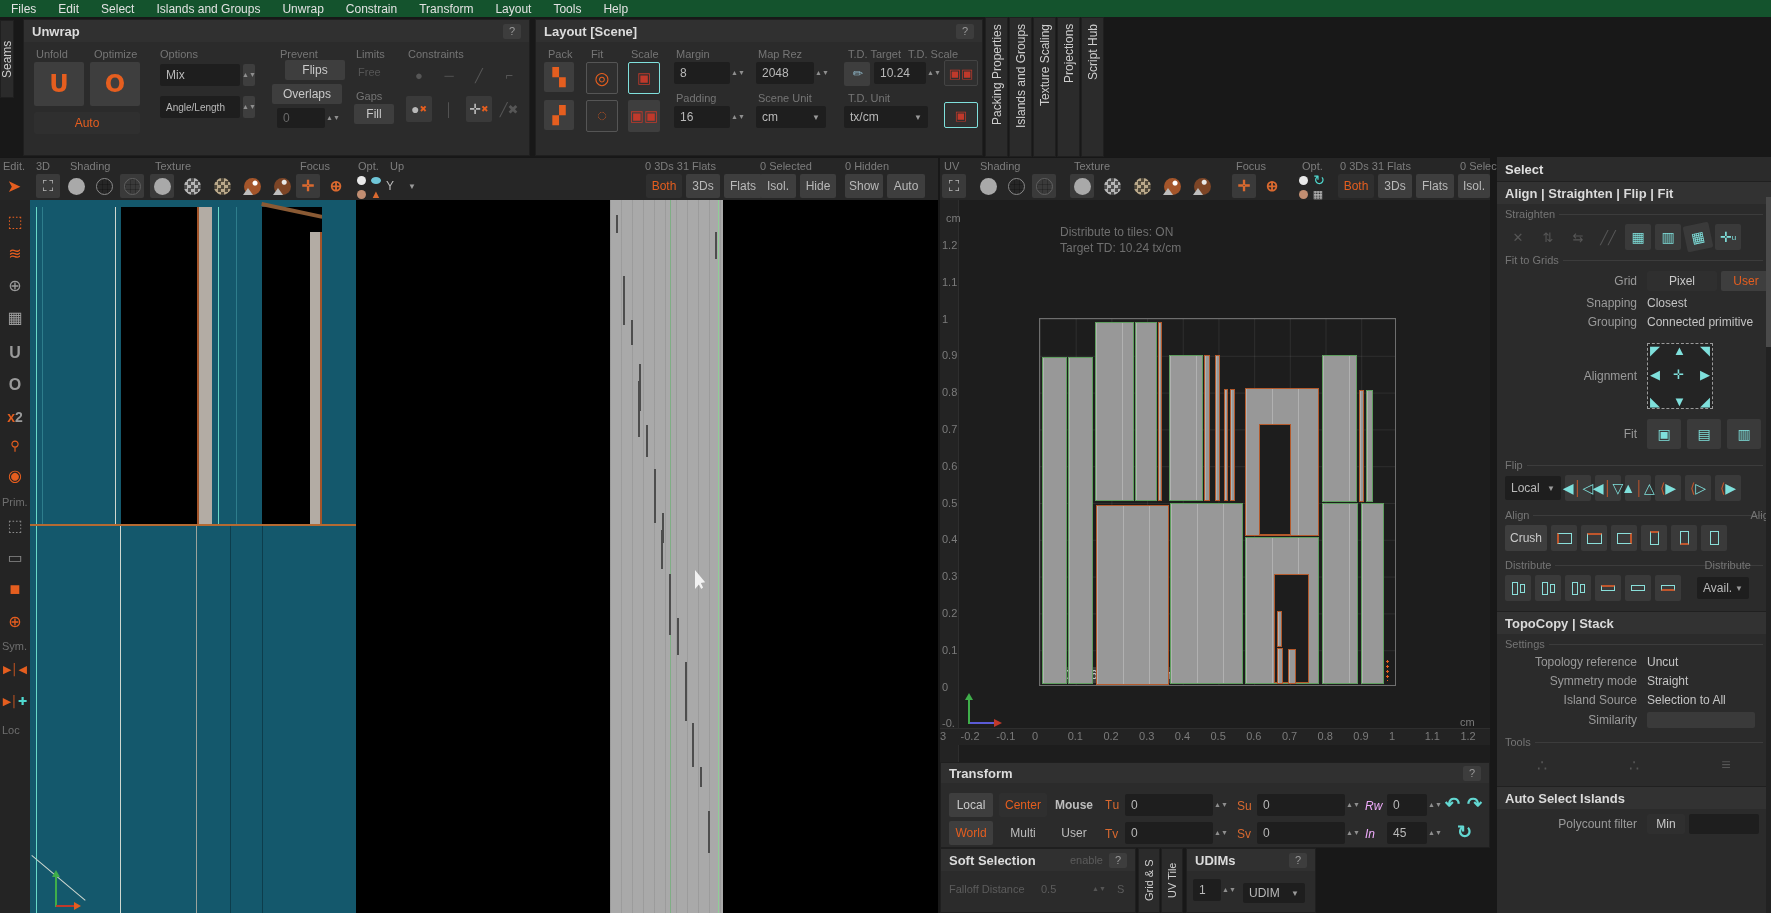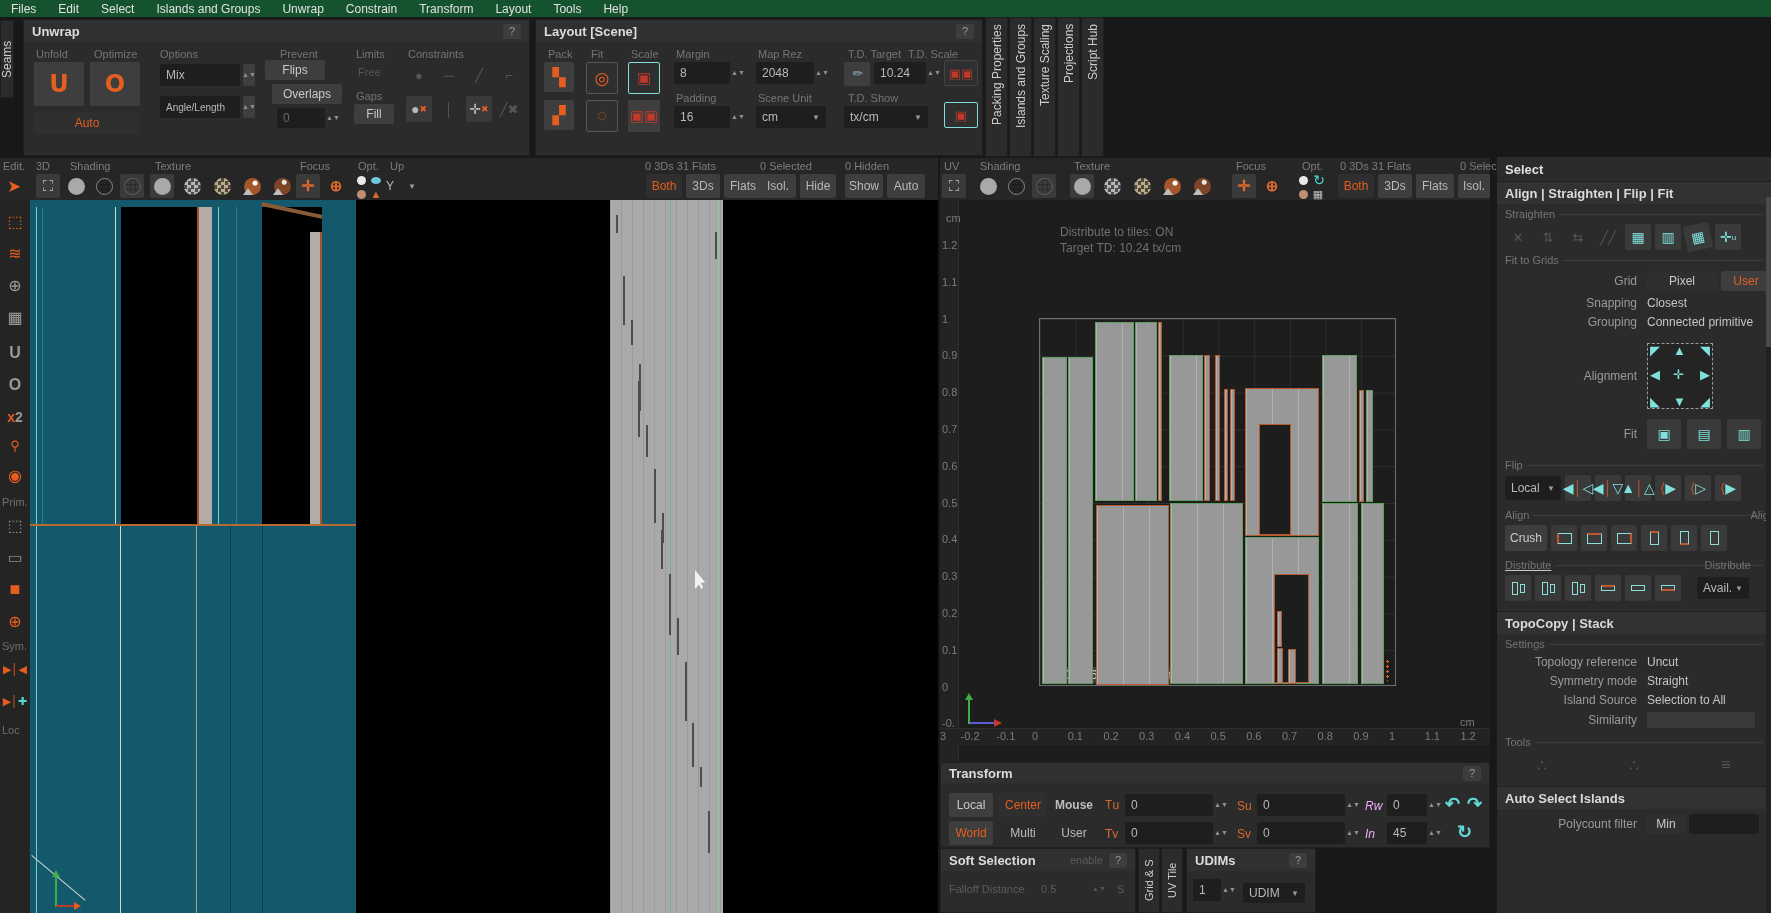--- a/index.html
+++ b/index.html
@@ -138,21 +138,21 @@
     <div class="abs field" style="left:136px;top:44px;width:80px;height:22px;">
         <span>Mix</span>
       </div>
     <div class="abs stepper btn" style="left:219px;top:44px;height:22px;">▲▼</div>
     <div class="abs field" style="left:136px;top:76px;width:80px;height:22px;font-size:10px;">
         <span>Angle/Length</span>
       </div>
     <div class="abs stepper btn" style="left:219px;top:76px;height:22px;">▲▼</div>
 
     <span class="abs glabel" style="left:256px;top:28px;">Prevent</span>
-    <div class="abs btn" style="left:241px;top:40px;width:60px;height:20px;">Flips</div>
+    <div class="abs btn" style="left:261px;top:40px;width:60px;height:20px;">Flips</div>
     <div class="abs btn" style="left:248px;top:64px;width:70px;height:20px;">Overlaps</div>
     <div class="abs field" style="left:253px;top:88px;width:48px;height:20px;color:#6a6a6a;">0</div>
     <div class="abs stepper" style="left:303px;top:88px;height:20px;">▲▼</div>
 
     <span class="abs glabel" style="left:332px;top:28px;">Limits</span>
     <span class="abs glabel" style="left:334px;top:46px;color:#565656;">Free</span>
     <span class="abs glabel" style="left:332px;top:70px;">Gaps</span>
     <div class="abs btn" style="left:330px;top:84px;width:40px;height:20px;">Fill</div>
 
     <span class="abs glabel" style="left:384px;top:28px;">Constraints</span>
@@ -196,21 +196,21 @@
       <span>cm</span>
         <span class="ddarrow">▼</span>
       </div>
 
     <span class="abs glabel" style="left:312px;top:28px;">T.D. Target</span>
     <div class="abs btn" style="left:308px;top:42px;width:26px;height:24px;">
       <span style="color:#8fb7c9;transform:rotate(45deg);display:inline-block;">✐</span>
       </div>
     <div class="abs field" style="left:338px;top:42px;width:52px;height:22px;">10.24</div>
     <div class="abs stepper" style="left:392px;top:42px;height:22px;">▲▼</div>
-    <span class="abs glabel" style="left:312px;top:72px;">T.D. Show</span>
+    <span class="abs glabel" style="left:312px;top:72px;">T.D. Unit</span>
     <div class="abs field" style="left:308px;top:86px;width:84px;height:22px;">
       <span>tx/cm</span>
         <span class="ddarrow">▼</span>
       </div>
 
     <span class="abs glabel" style="left:372px;top:28px;left:372px;">T.D. Scale</span>
     <div class="abs btn dark" style="left:408px;top:40px;width:34px;height:26px;color:#c0392b;font-size:13px;border:1px solid #444;">▣▣</div>
     <div class="abs btn dark" style="left:408px;top:82px;width:34px;height:26px;color:#c0392b;font-size:13px;border:1px solid #7fe0dc;">▣</div>
   </div>
 
@@ -648,21 +648,21 @@
       <div class="cyic">
           <span class="mini" style="width:9px;height:14px;border-top:2px solid #c0562c;"></span>
         </div>
       <div class="cyic">
           <span class="mini" style="width:9px;height:14px;border-bottom:2px solid #c0562c;"></span>
         </div>
       <div class="cyic">
           <span class="mini" style="width:9px;height:14px;"></span>
         </div>
     </div>
-    <div class="rp-row grp-line" style="margin-top:8px;text-decoration:underline;">
+    <div class="rp-row grp-line" style="margin-top:8px;">
       <span class="glabel">Distribute</span>
       <span class="glabel" style="position:absolute;right:20px;">Distribute</span>
     </div>
     <div class="rp-row">
       <div class="cyic">
           <span class="mini" style="width:6px;height:13px;"></span>
           <span class="mini" style="width:5px;height:9px;margin-left:2px;"></span>
         </div>
       <div class="cyic">
           <span class="mini" style="width:6px;height:13px;"></span>

